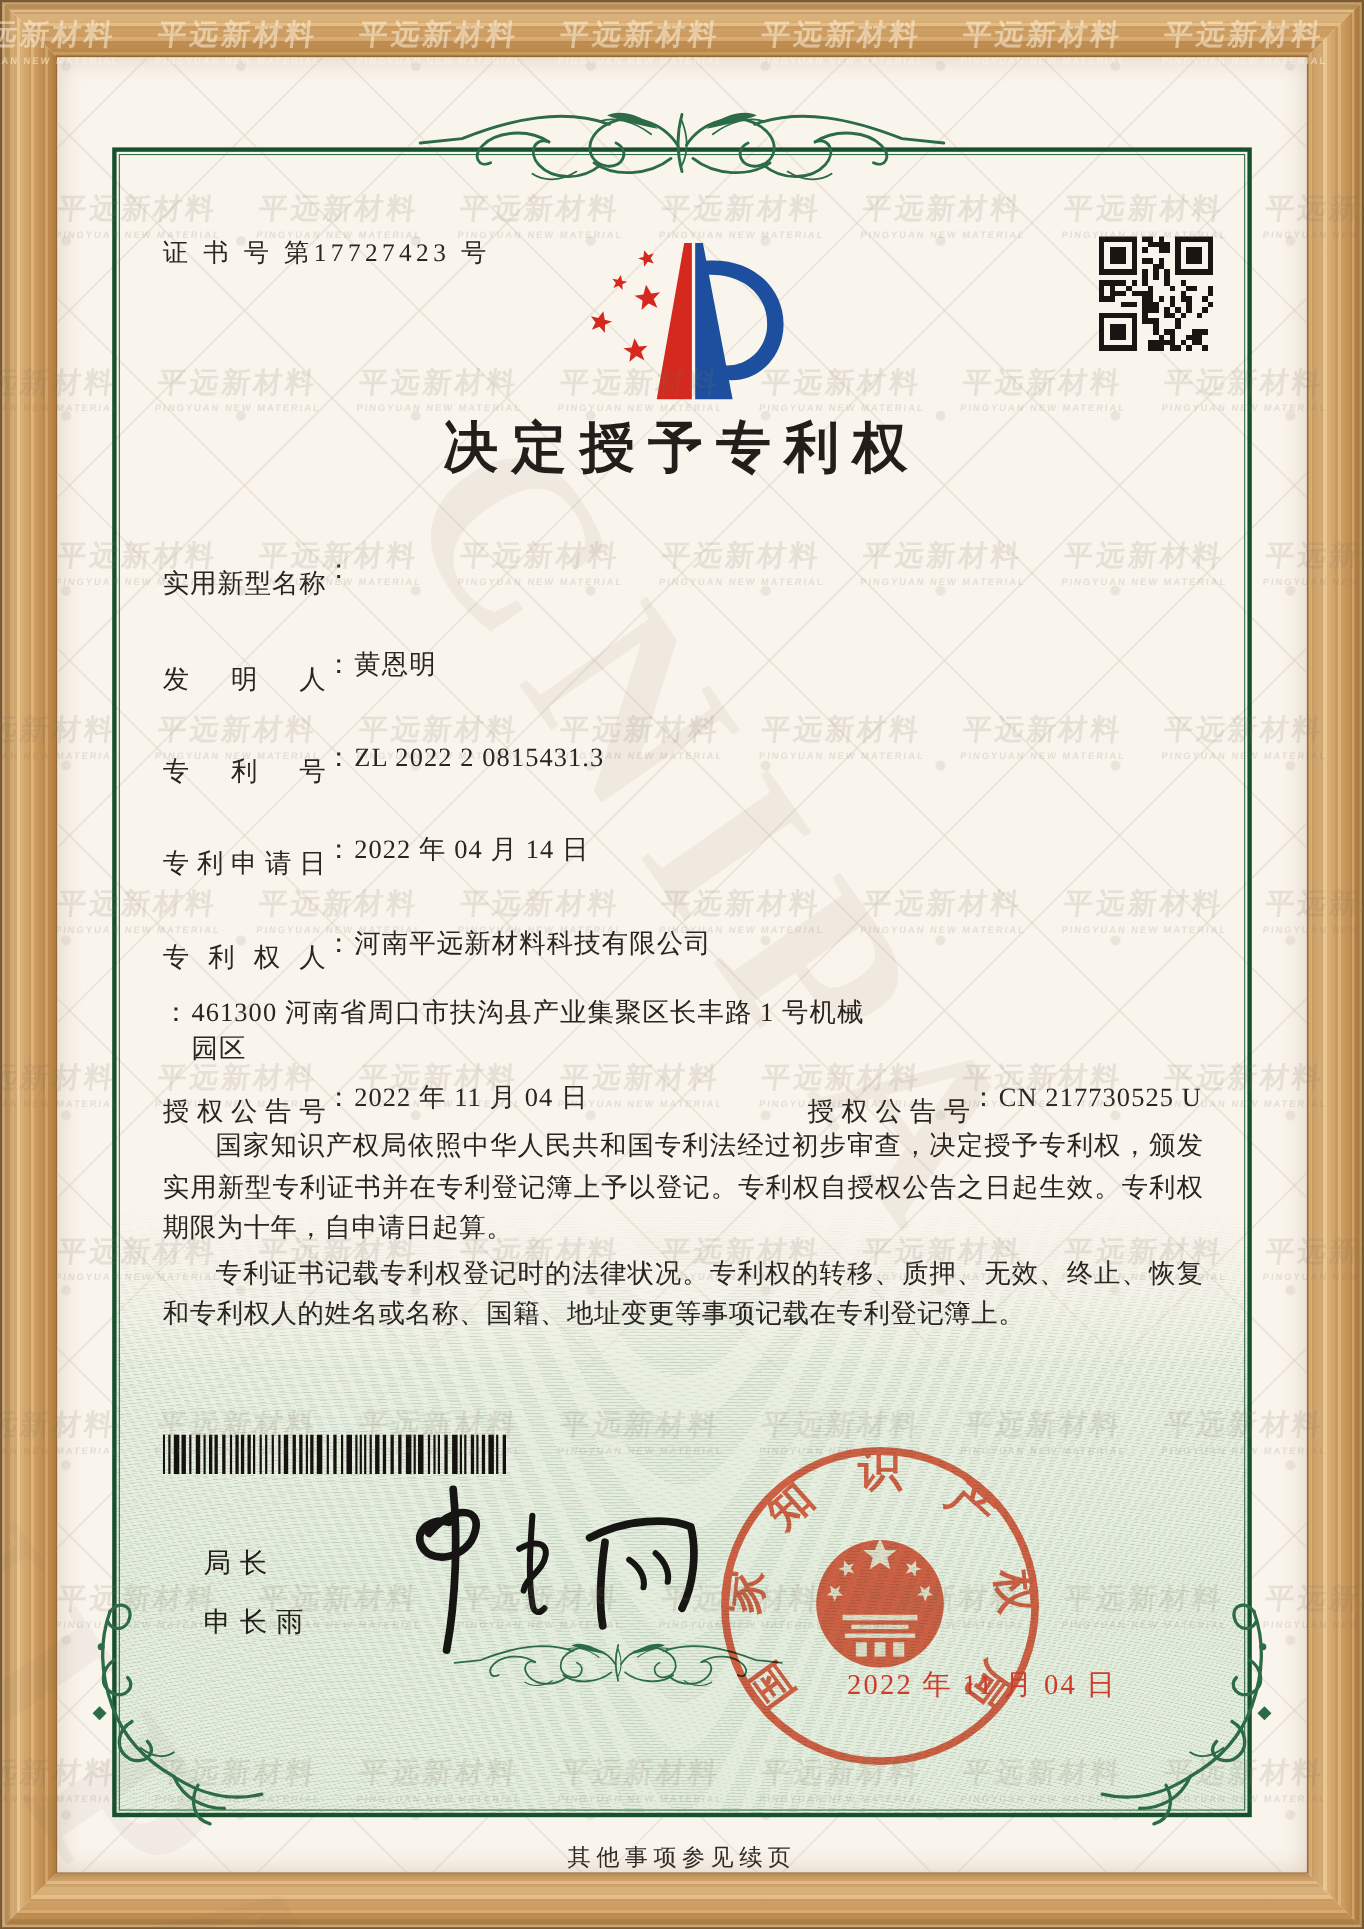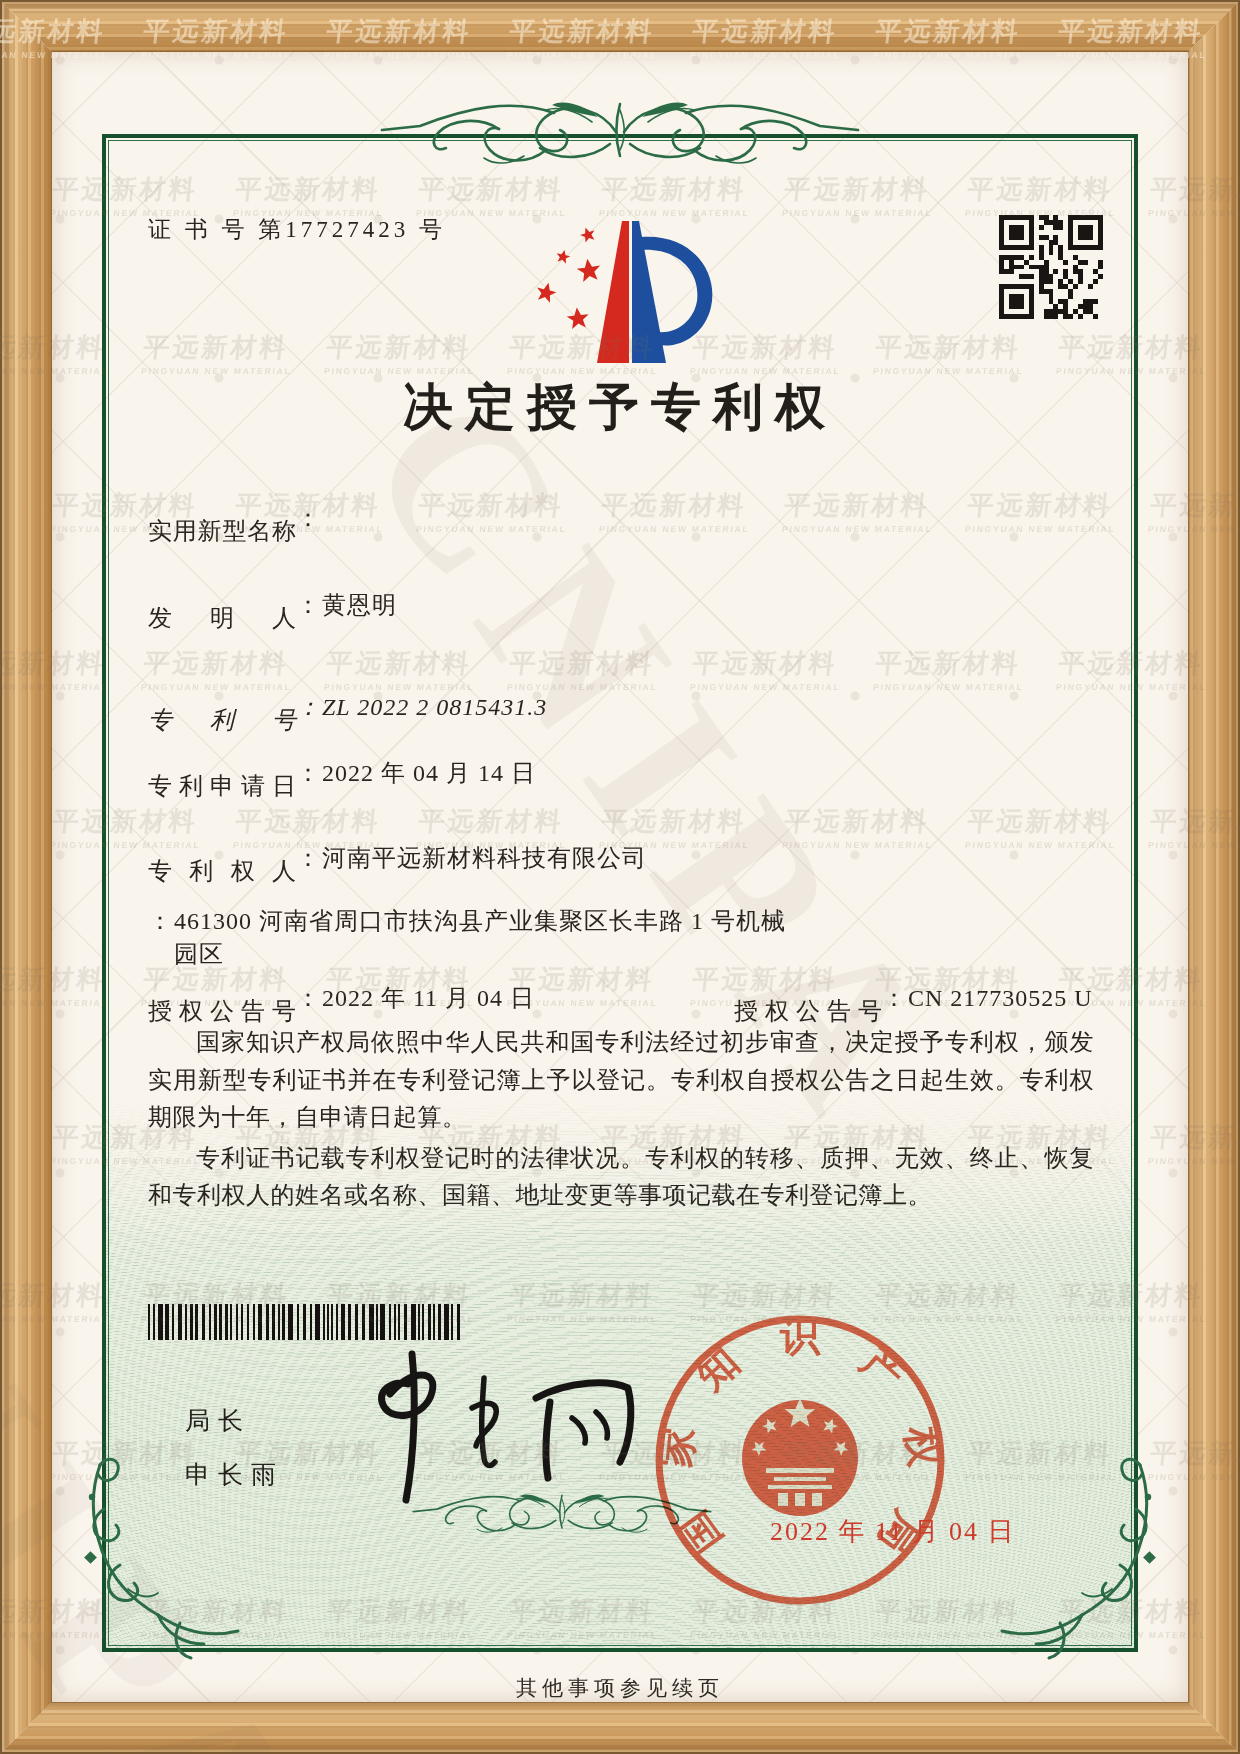--- a/index.html
+++ b/index.html
@@ -284,21 +284,21 @@
 
     <div class="field-row" style="top:450px;">
       <span class="flabel">实用新型名称</span>
       <span class="fcolon">：</span>
     </div>
     <div class="field-row" style="top:537px;">
       <span class="flabel">发明人</span>
       <span class="fcolon">：</span>
       <span class="fvalue">黄恩明</span>
     </div>
-    <div class="field-row" style="top:639px;font-style:italic;">
+    <div class="field-row" style="top:621px;">
       <span class="flabel">专利号</span>
       <span class="fcolon">：</span>
       <span class="fvalue">ZL 2022 2 0815431.3</span>
     </div>
     <div class="field-row" style="top:705px;">
       <span class="flabel">专利申请日</span>
       <span class="fcolon">：</span>
       <span class="fvalue">2022 年 04 月 14 日</span>
     </div>
     <div class="field-row" style="top:790px;">

